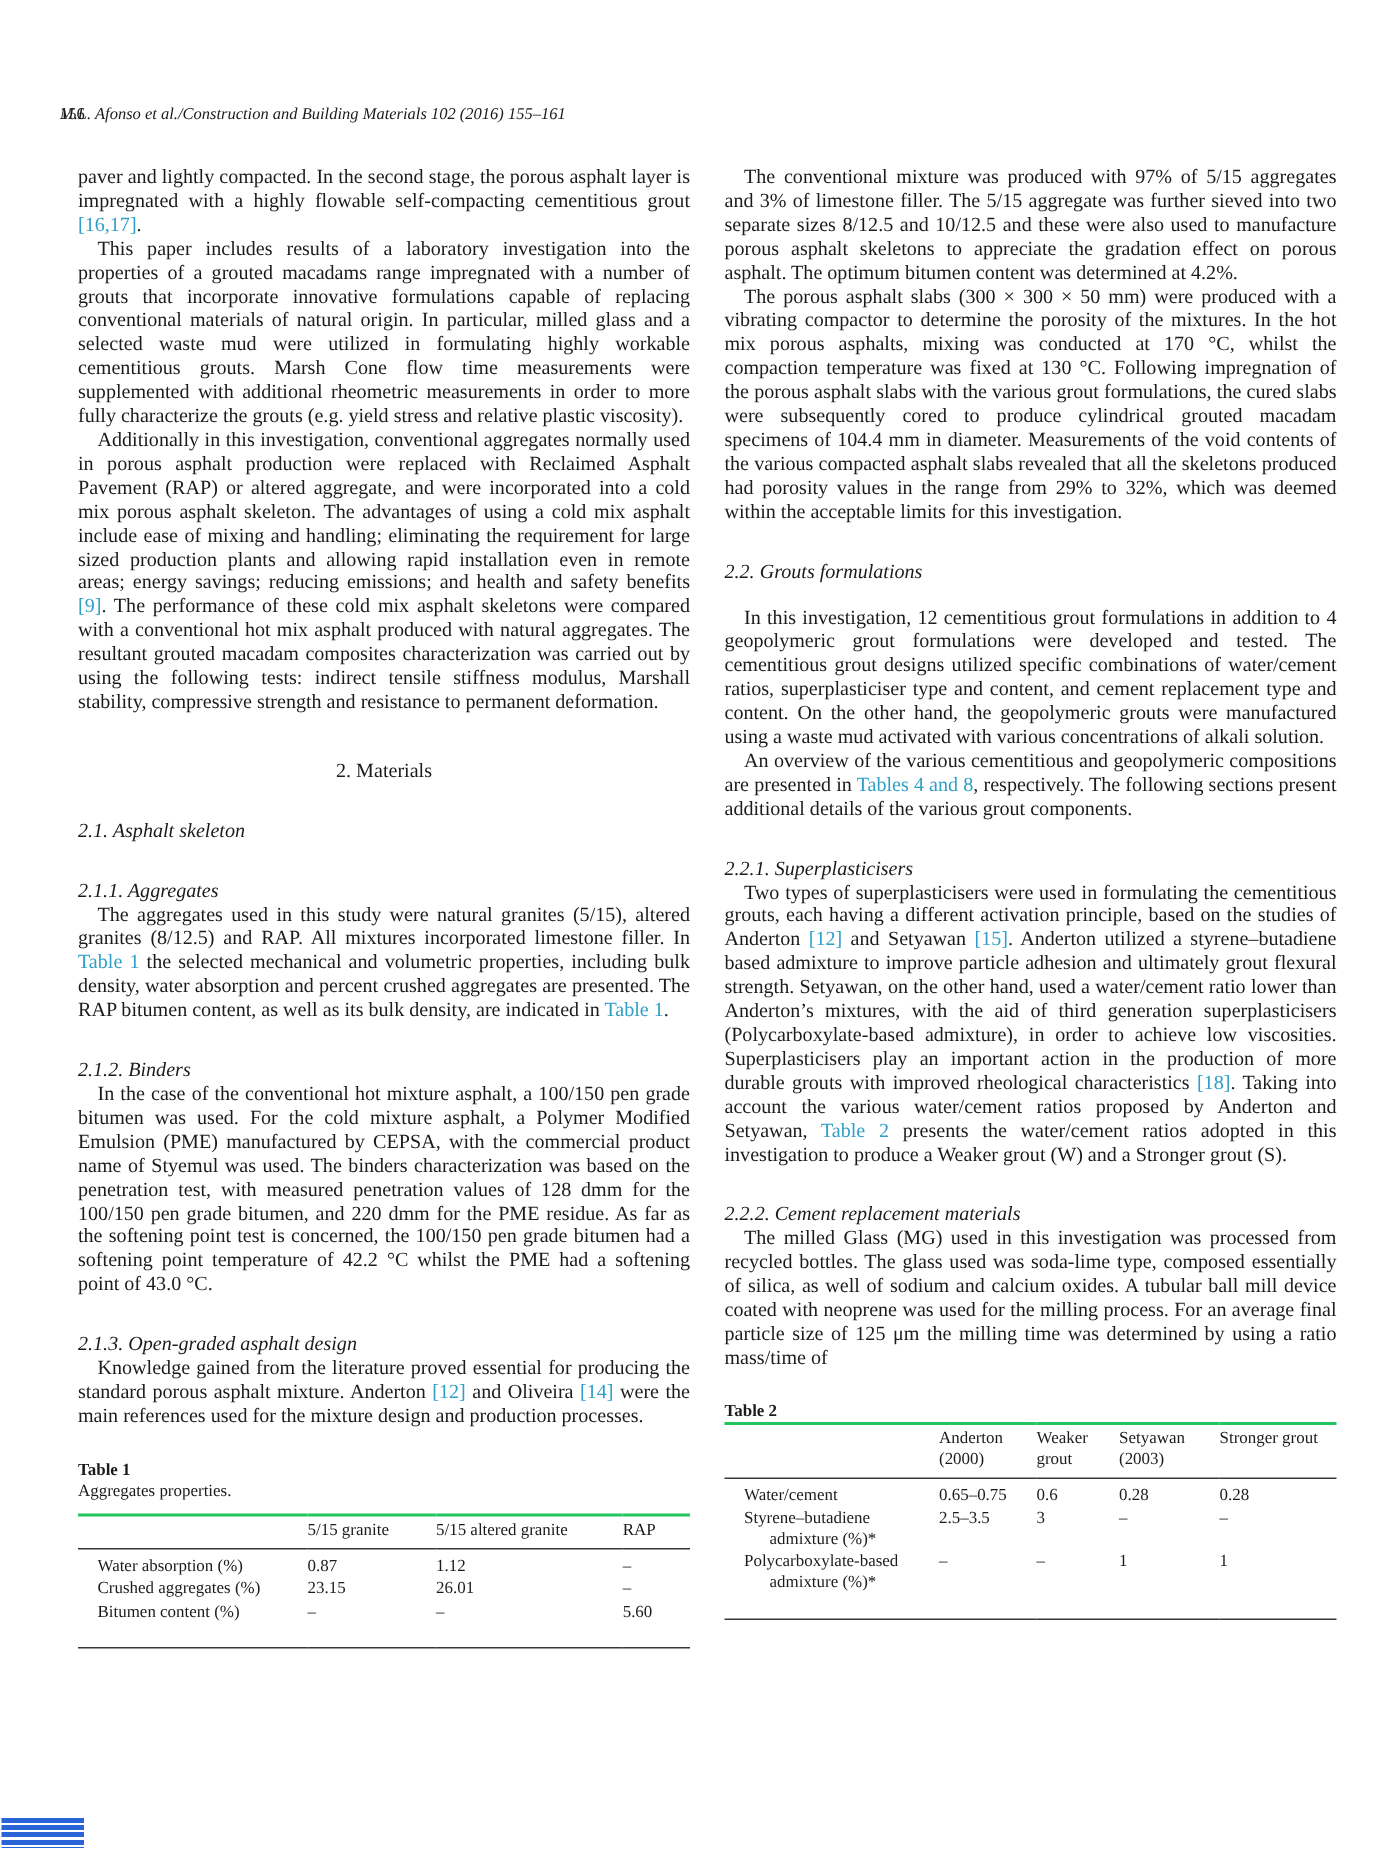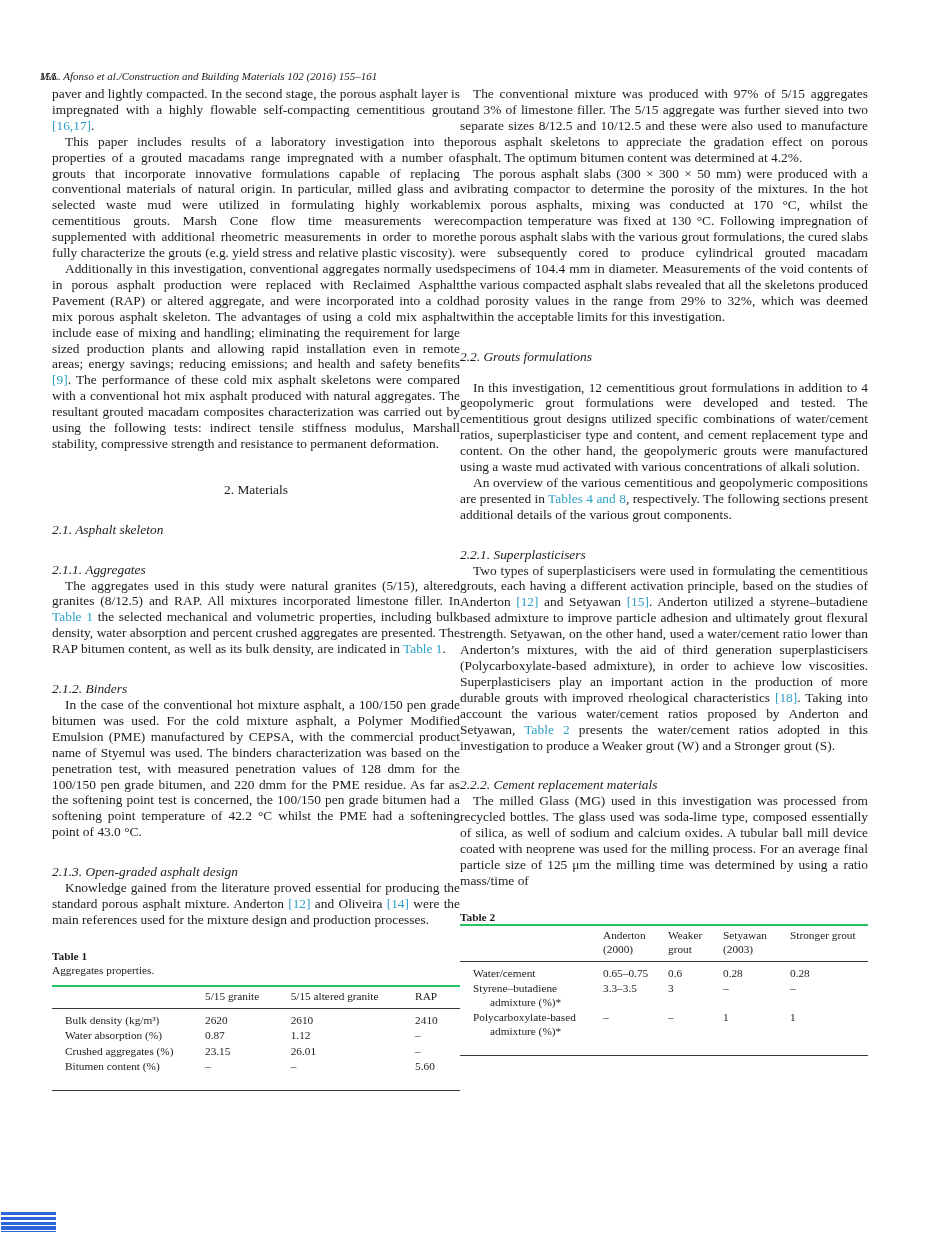--- a/index.html
+++ b/index.html
@@ -1,21 +1,21 @@
 <!DOCTYPE html>
 <html style="--link-color: #2f9fc7; --text-color: #1b1b1b; --artifact-color: #2a64d8;"><head>
 <meta charset="utf-8">
 <style>
   html,body{margin:0;padding:0;background:#ffffff;}
   .page{position:relative;width:925px;height:1234px;background:#ffffff;overflow:hidden;
         font-family:"Liberation Serif","DejaVu Serif",serif;color:var(--text-color,#1b1b1b);}
   .header{position:absolute;top:70px;left:40px;width:838px;font-size:11px;}
   .pagenum{position:absolute;left:0;top:0;font-style:normal;}
   .runhead{font-style:italic;}
-  .content{position:absolute;top:86px;left:52px;display:flex;}
+  .content{position:absolute;top:110px;left:52px;display:flex;gap:23px;}
   .col{width:408px;font-size:13.4px;line-height:15.9px;text-align:justify;hyphens:none;}
   .para{margin:0;}
   .para.indent{text-indent:13px;}
   .h1{font-weight:normal;margin:30px 4px 15px;text-align:center;}
   .h2{font-style:italic;margin:24px 0 15px;text-align:left;}
   .h3{font-style:italic;margin:24px 0 0;text-align:left;}
   .ref{color:var(--link-color,#2f9fc7);text-decoration:none;cursor:pointer;}
   .tblock{margin-top:22px;font-size:11.3px;line-height:13.6px;text-align:left;}
   .tlabel{font-weight:bold;}
   .tcaption{margin:1px 0 7px;}
@@ -64,26 +64,20 @@
             <thead>
               <tr>
                 <th></th>
                 <th>5/15 granite</th>
                 <th>5/15 altered granite</th>
                 <th>RAP</th>
               </tr>
             </thead>
             <tbody>
               <tr>
-                <td class="rowlabel">Bulk density (kg/m³)</td>
-                <td>2620</td>
-                <td>2610</td>
-                <td>2410</td>
-              </tr>
-              <tr>
                 <td class="rowlabel">Water absorption (%)</td>
                 <td>0.87</td>
                 <td>1.12</td>
                 <td>–</td>
               </tr>
               <tr>
                 <td class="rowlabel">Crushed aggregates (%)</td>
                 <td>23.15</td>
                 <td>26.01</td>
                 <td>–</td>
@@ -130,21 +124,21 @@
             <tbody>
               <tr>
                 <td class="rowlabel">Water/cement</td>
                 <td>0.65–0.75</td>
                 <td>0.6</td>
                 <td>0.28</td>
                 <td>0.28</td>
               </tr>
               <tr>
                 <td class="rowlabel">Styrene–butadiene admixture (%)*</td>
-                <td>3.3–3.5</td>
+                <td>2.5–3.5</td>
                 <td>3</td>
                 <td>–</td>
                 <td>–</td>
               </tr>
               <tr>
                 <td class="rowlabel">Polycarboxylate-based admixture (%)*</td>
                 <td>–</td>
                 <td>–</td>
                 <td>1</td>
                 <td>1</td>

